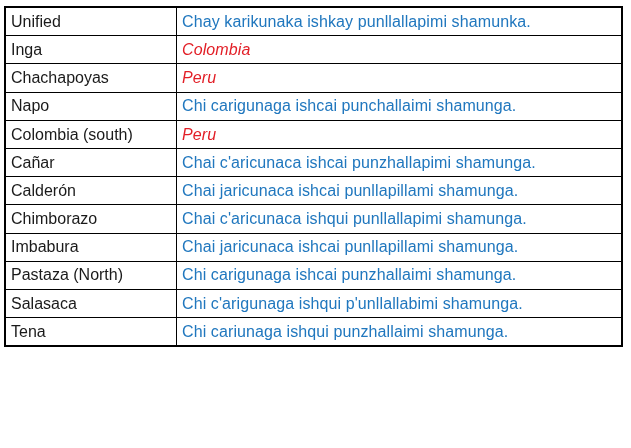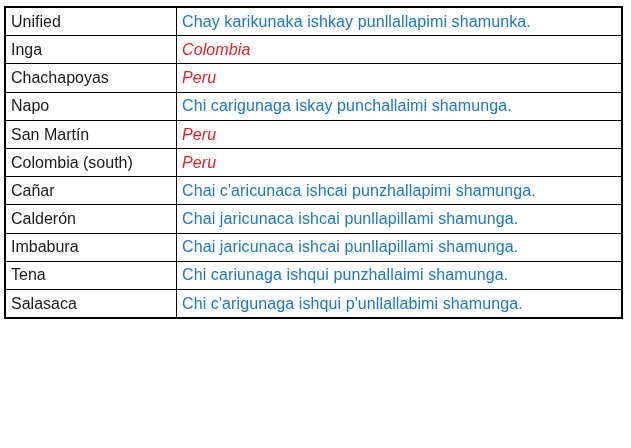--- a/index.html
+++ b/index.html
@@ -64,56 +64,60 @@
     <td class="sentence-cell red-italic">Colombia</td>
   </tr>
 
   <tr>
     <td class="dialect-cell">Chachapoyas</td>
     <td class="sentence-cell red-italic">Peru</td>
   </tr>
 
   <tr>
     <td class="dialect-cell">Napo</td>
-    <td class="sentence-cell blue">Chi carigunaga iskay punchallaimi shamunga.</td>
+    <td class="sentence-cell blue">Chi carigunaga ishcai punchallaimi shamunga.</td>
   </tr>
 
-  <tr>
-    <td class="dialect-cell">San Martín</td>
-    <td class="sentence-cell red-italic">Peru</td>
-  </tr>
 
   <tr>
     <td class="dialect-cell">Colombia (south)</td>
     <td class="sentence-cell red-italic">Peru</td>
   </tr>
 
   <tr>
     <td class="dialect-cell">Cañar</td>
     <td class="sentence-cell blue">Chai c'aricunaca ishcai punzhallapimi shamunga.</td>
   </tr>
 
   <tr>
     <td class="dialect-cell">Calderón</td>
     <td class="sentence-cell blue">Chai jaricunaca ishcai punllapillami shamunga.</td>
   </tr>
 
+  <tr>
+    <td class="dialect-cell">Chimborazo</td>
+    <td class="sentence-cell blue">Chai c'aricunaca ishqui punllallapimi shamunga.</td>
+  </tr>
 
   <tr>
     <td class="dialect-cell">Imbabura</td>
     <td class="sentence-cell blue">Chai jaricunaca ishcai punllapillami shamunga.</td>
   </tr>
 
 
-
   <tr>
-    <td class="dialect-cell">Tena</td>
-    <td class="sentence-cell blue">Chi cariunaga ishqui punzhallaimi shamunga.</td>
+    <td class="dialect-cell">Pastaza (North)</td>
+    <td class="sentence-cell blue">Chi carigunaga ishcai punzhallaimi shamunga.</td>
   </tr>
 
   <tr>
     <td class="dialect-cell">Salasaca</td>
     <td class="sentence-cell blue">Chi c'arigunaga ishqui p'unllallabimi shamunga.</td>
   </tr>
 
+  <tr>
+    <td class="dialect-cell">Tena</td>
+    <td class="sentence-cell blue">Chi cariunaga ishqui punzhallaimi shamunga.</td>
+  </tr>
+
 </tbody>
   </table>
 </div>
 
 </body></html>

